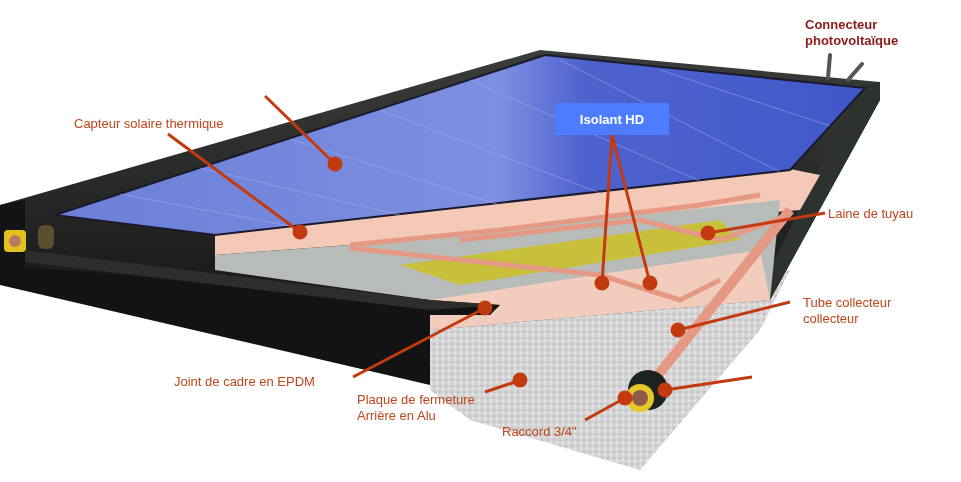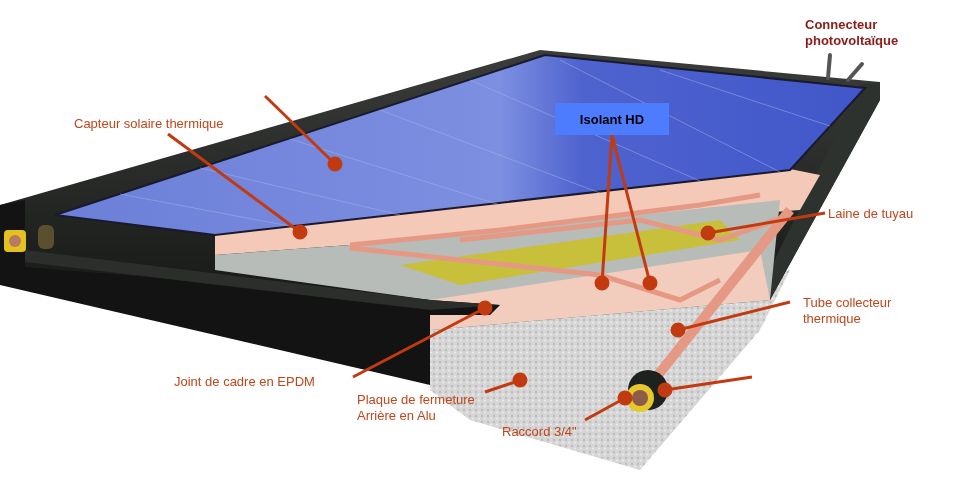--- a/index.html
+++ b/index.html
@@ -123,29 +123,29 @@
 
   
   <div class="lbl bold" style="left:805px; top:17px; color:#8b1a1a;">
     <div>Connecteur</div>
     <div>photovoltaïque</div>
   </div>
 
 
   <div class="lbl" style="left:42px; top:116px; color:#c0461b;margin-left:32px;">Capteur solaire thermique</div>
 
-  <div class="badge" style="background:#4d7cff; color:#000000;">
+  <div class="badge" style="background:#4d7cff; color:#ffffff;">
     <span>Isolant HD</span>
   </div>
 
   <div class="lbl" style="left:828px; top:206px; color:#c0461b;">Laine de tuyau</div>
 
   <div class="lbl" style="left:803px; top:275px; color:#c0461b;margin-top:20px;">
     <div>Tube collecteur</div>
-    <div>thermique</div>
+    <div>collecteur</div>
   </div>
 
 
   <div class="lbl" style="left:174px; top:374px; color:#c0461b;">Joint de cadre en EPDM</div>
 
   <div class="lbl" style="left:357px; top:392px; color:#c0461b;">
     <div>Plaque de fermeture</div>
     <div>Arrière en Alu</div>
   </div>
 

